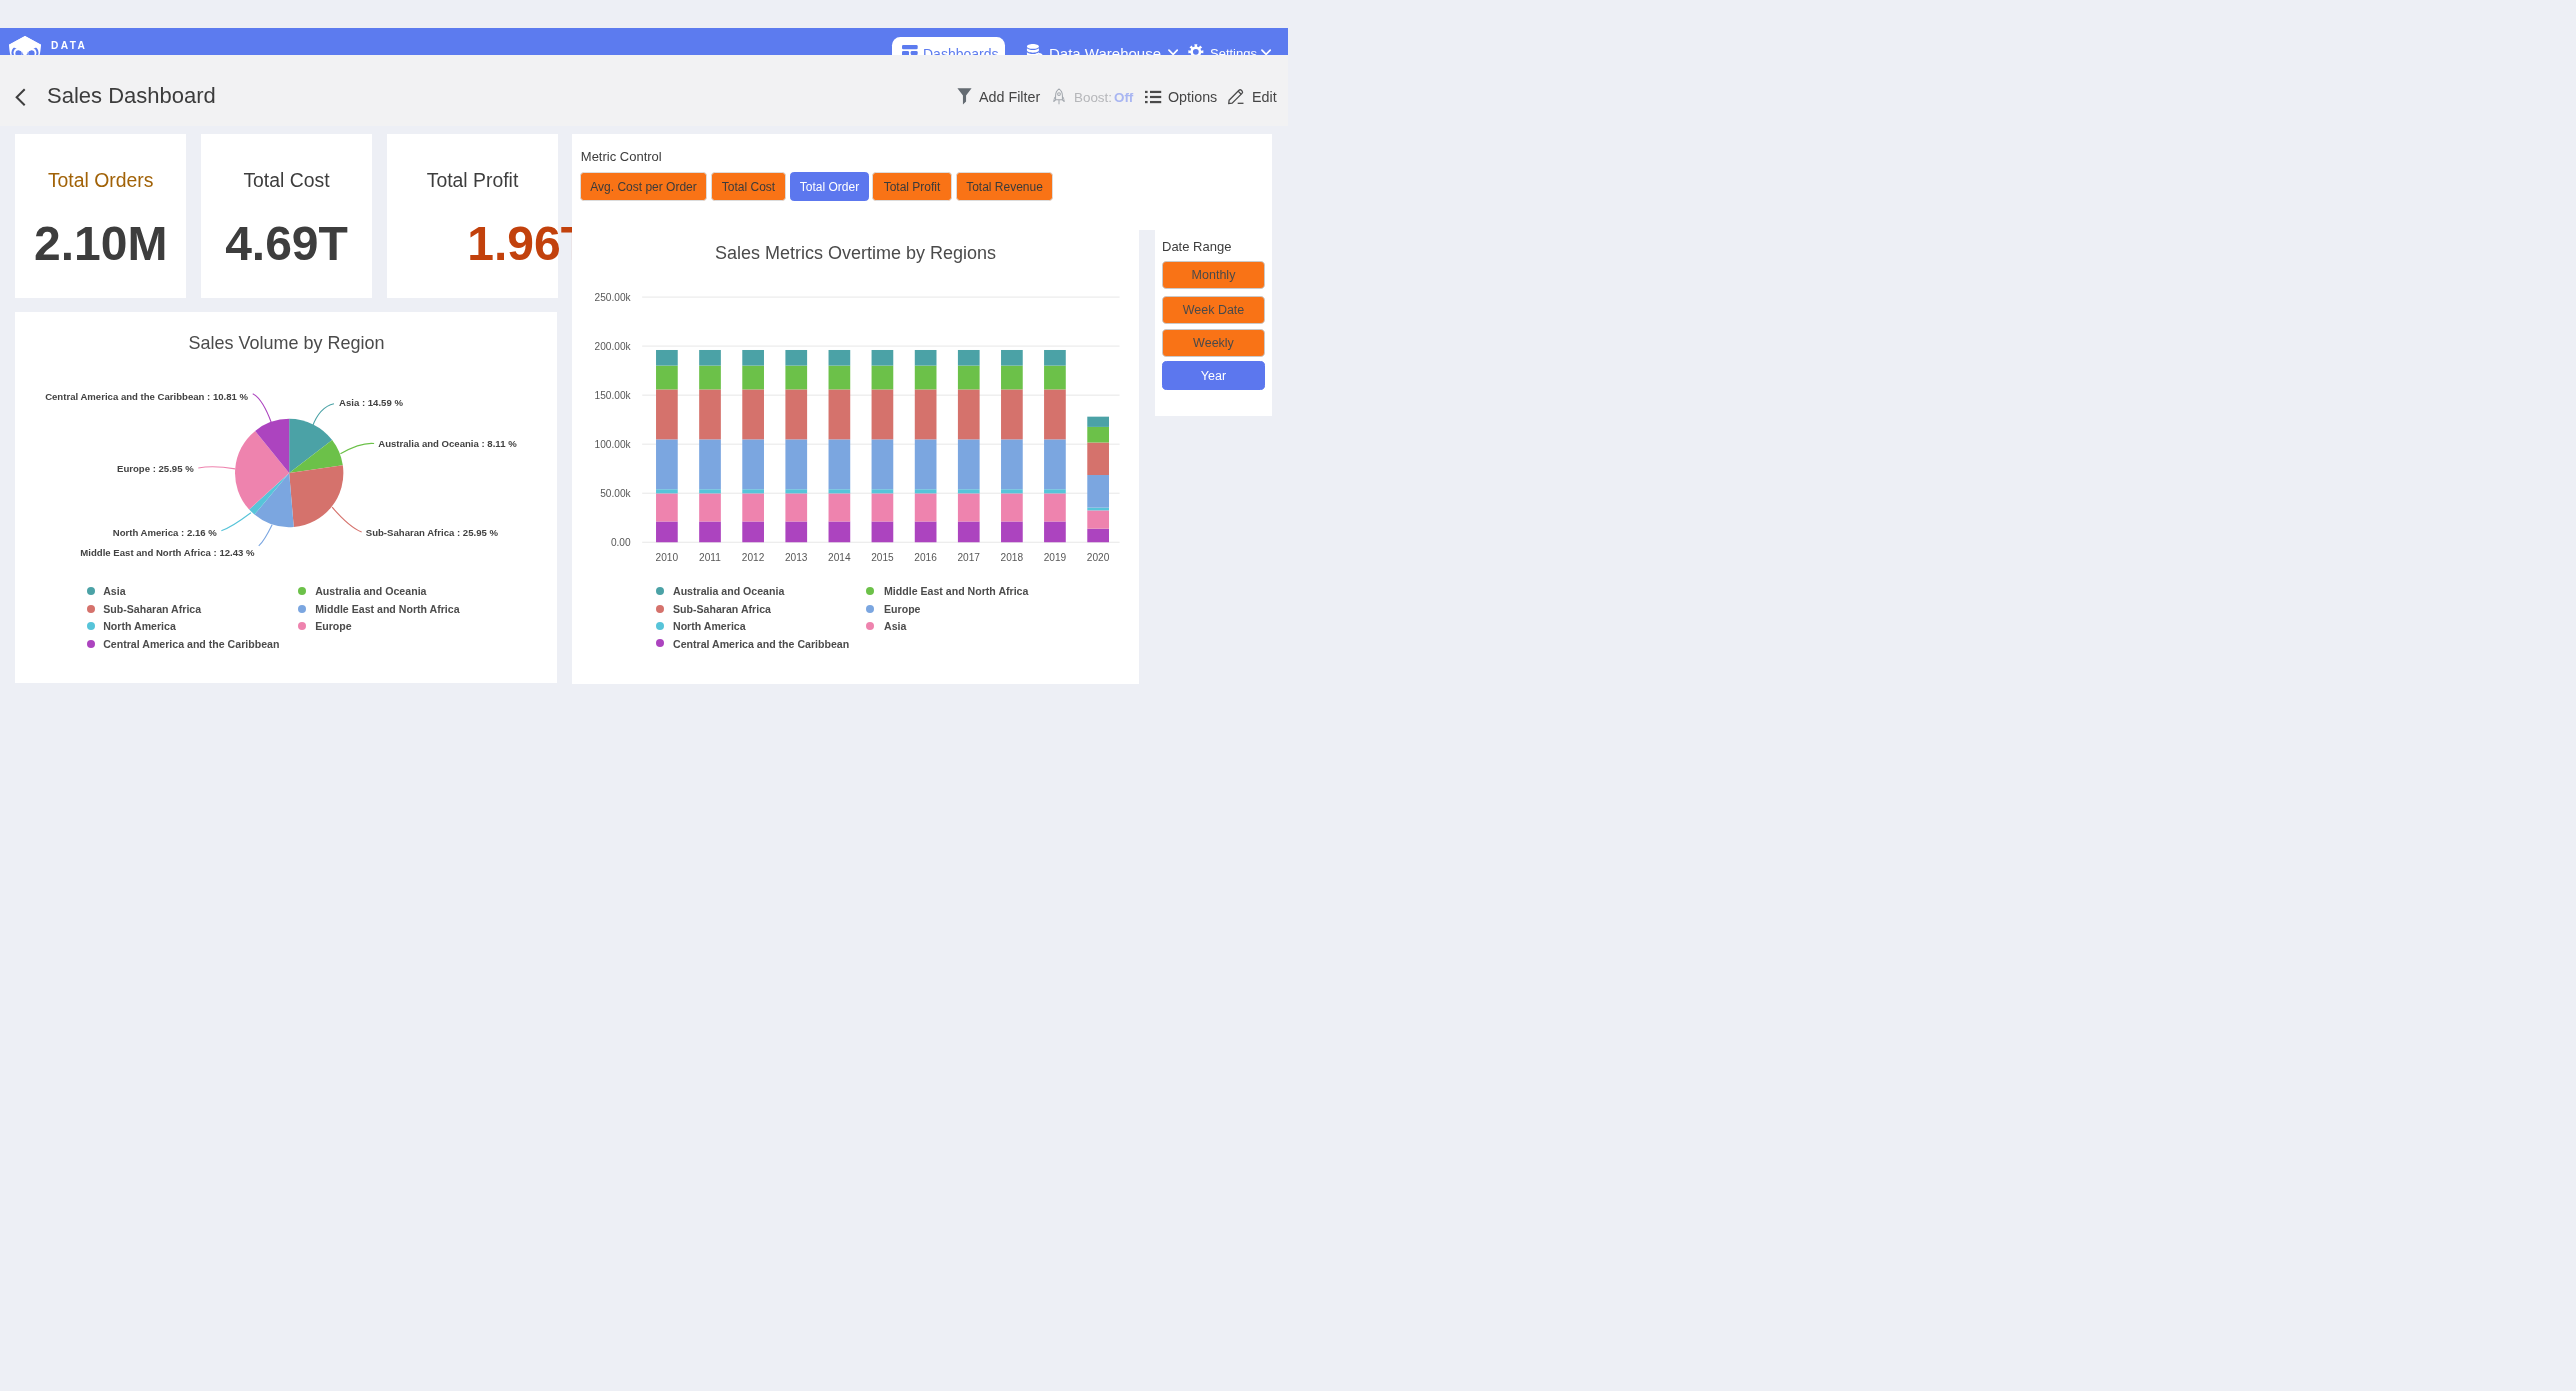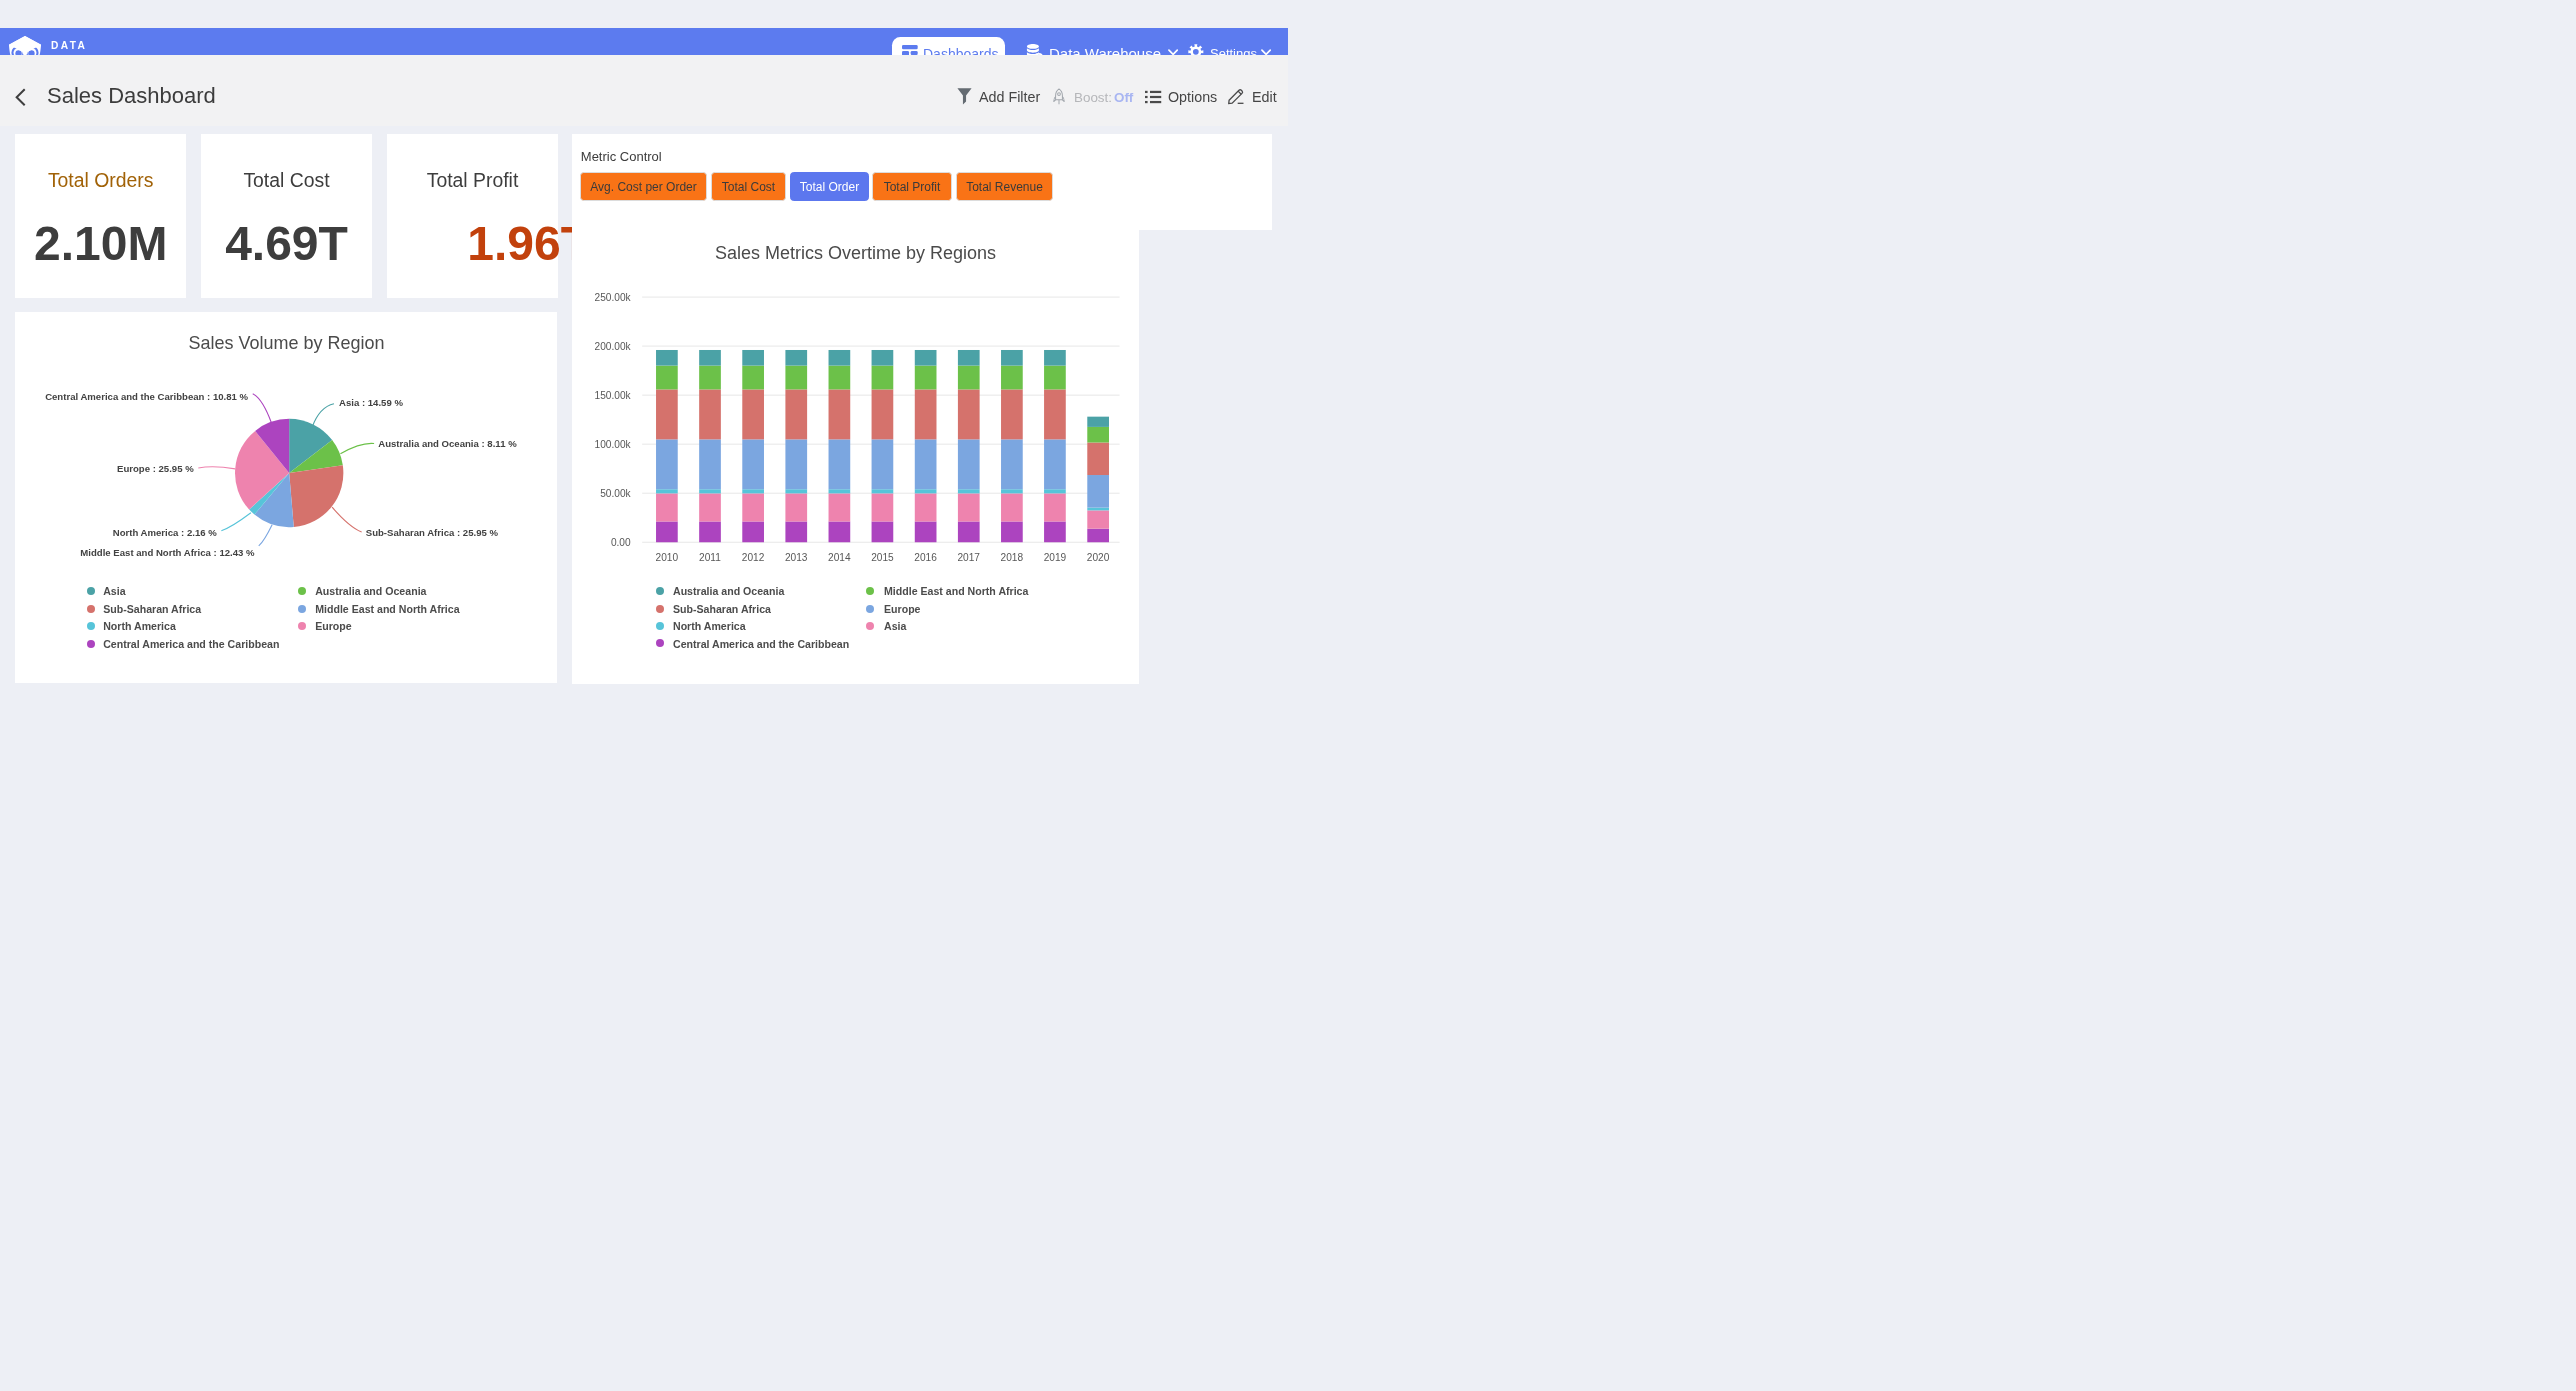--- a/index.html
+++ b/index.html
@@ -125,20 +125,27 @@
 
 <div class="card" style="left:572px;top:134px;width:700px;height:96px;text-align:right;">
   <div class="abs" style="left:8.8px;top:15.2px;font-size:13px;color:#3c3c3c;">Metric Control</div>
   <div class="btn" style="left:8px;top:38px;width:127px;height:29px;">Avg. Cost per Order</div>
   <div class="btn" style="left:139px;top:38px;width:75px;height:29px;">Total Cost</div>
   <div class="btn sel" style="left:218px;top:38px;width:79px;height:29px;">Total Order</div>
   <div class="btn" style="left:300px;top:38px;width:80px;height:29px;">Total Profit</div>
   <div class="btn" style="left:384px;top:38px;width:97px;height:29px;">Total Revenue</div>
 </div>
 
+<div class="card" style="left:1155px;top:223px;width:117px;height:193px;">
+  <div class="abs" style="left:7px;top:15.7px;font-size:13px;color:#3c3c3c;">Date Range</div>
+  <div class="btn" style="left:7px;top:38px;width:103px;height:28px;font-size:12.5px;color:#4a4a4a;border-color:#c9c9c9;border-radius:4.6px;">Monthly</div>
+  <div class="btn" style="left:7px;top:73px;width:103px;height:28px;font-size:12.5px;color:#4a4a4a;border-color:#c9c9c9;border-radius:4.6px;">Week Date</div>
+  <div class="btn" style="left:7px;top:106px;width:103px;height:28px;font-size:12.5px;color:#4a4a4a;border-color:#c9c9c9;border-radius:4.6px;">Weekly</div>
+  <div class="btn sel" style="left:7px;top:138px;width:103px;height:29px;font-size:12.5px;border-radius:4.6px;">Year</div>
+</div>
 
 <div class="card" style="left:15.2px;top:312px;width:542px;height:371px;">
 <svg class="abs" style="left:0;top:0" width="541" height="371" viewBox="0 0 586 402">
   <text x="294" y="40" text-anchor="middle" font-size="19.5px" fill="#4b4b4b">Sales Volume by Region</text>
   <path d="M297.0,174.5 L297.00,115.80 A58.7,58.7 0 0 1 343.58,138.79 Z" fill="#4ba2a6"></path>
   <path d="M297.0,174.5 L343.58,138.79 A58.7,58.7 0 0 1 355.09,166.05 Z" fill="#6cc149"></path>
   <path d="M297.0,174.5 L355.09,166.05 A58.7,58.7 0 0 1 301.97,232.99 Z" fill="#d5726c"></path>
   <path d="M297.0,174.5 L301.97,232.99 A58.7,58.7 0 0 1 259.36,219.54 Z" fill="#7ba6e0"></path>
   <path d="M297.0,174.5 L259.36,219.54 A58.7,58.7 0 0 1 253.61,214.03 Z" fill="#57c4d9"></path>
   <path d="M297.0,174.5 L253.61,214.03 A58.7,58.7 0 0 1 260.13,128.83 Z" fill="#ee83ae"></path>

